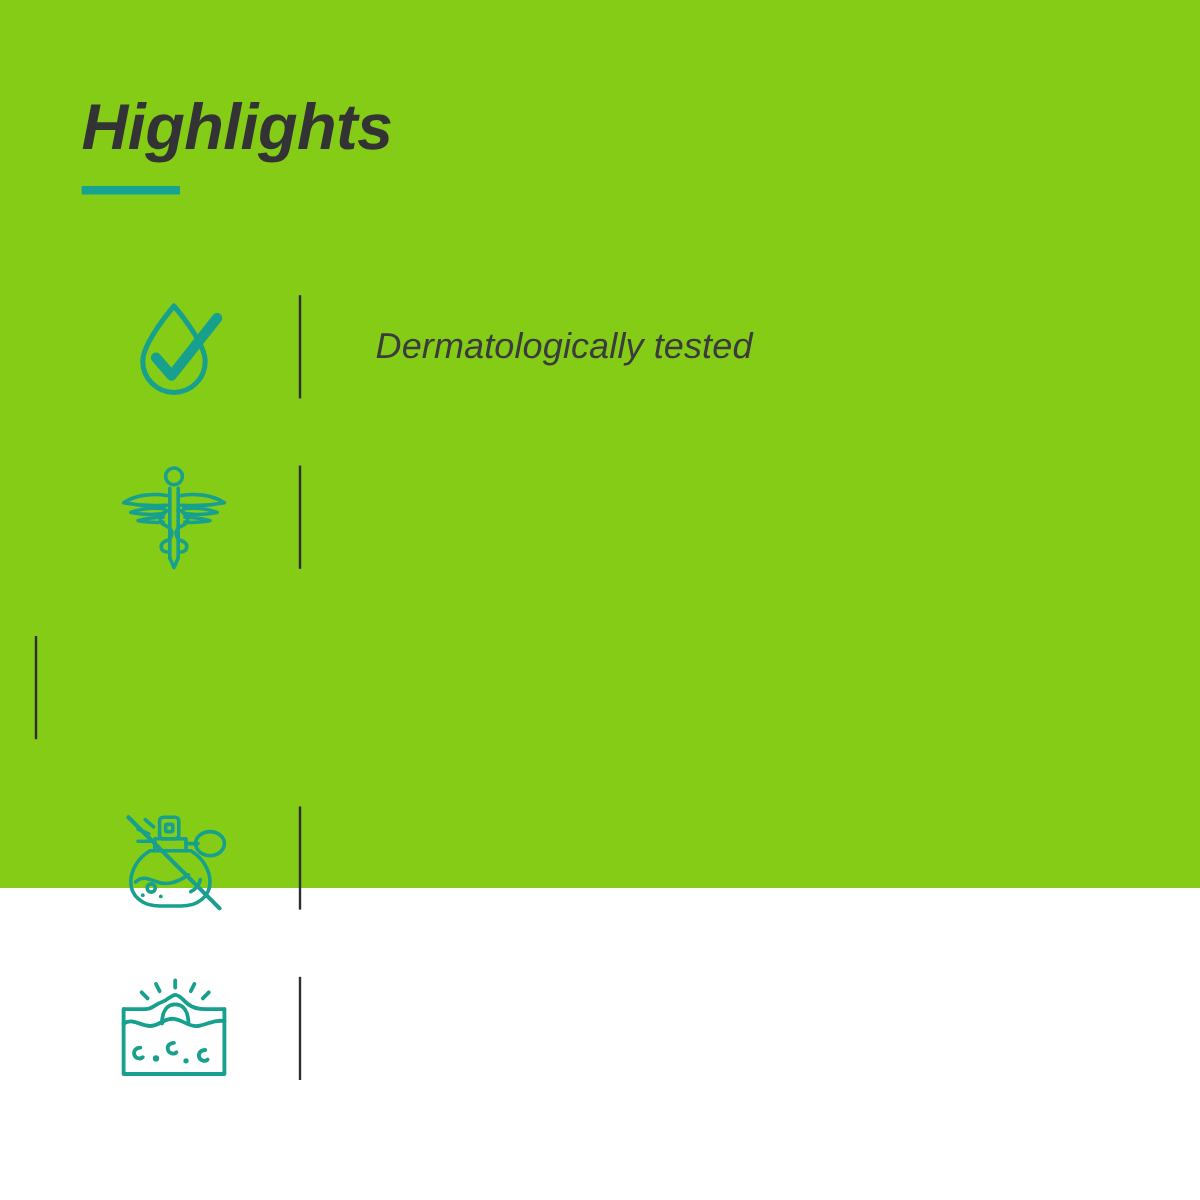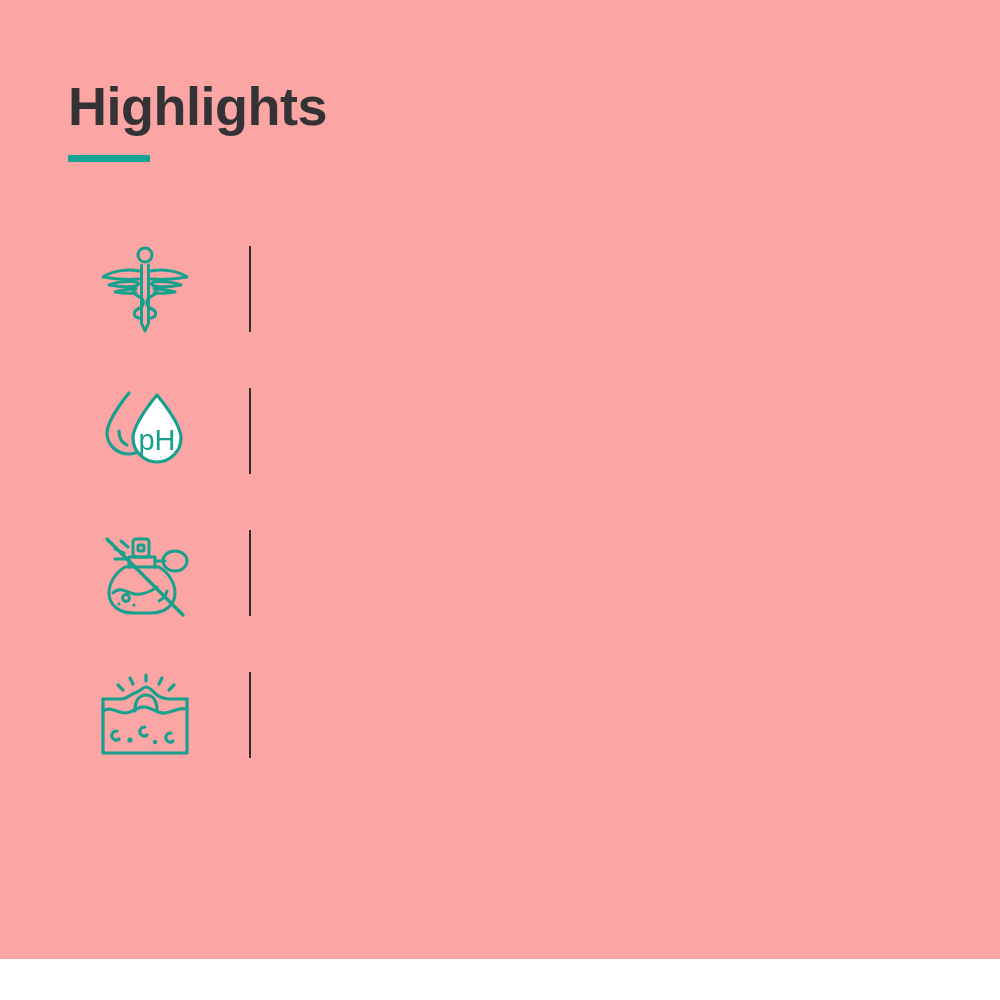--- a/index.html
+++ b/index.html
@@ -11,23 +11,24 @@
     width: 1000px;
     height: 1000px;
     font-family: "Liberation Sans", sans-serif;
     -webkit-font-smoothing: antialiased;
     overflow: hidden;
   }
 
   .page {
     position: relative;
     width: 1000px;
-    height: 959px;
-    background: #fca5a5;
+    height: 740px;
+    background: #84cc16;
     box-sizing: border-box;
+    font-style: italic;
   }
 
   
   .header {
     position: absolute;
     left: 68px;
     top: 78px;
   }
   .page-title {
     font-family: "Liberation Sans", sans-serif;
@@ -96,20 +97,32 @@
 
 <div class="page">
 
   <div class="header">
     <h1 class="page-title">Highlights</h1>
     <div class="accent-bar"></div>
   </div>
 
   <div class="highlights-list">
 
+    <div class="highlight-row">
+      <div class="icon-cell">
+        <svg width="96" height="96" viewBox="0 0 96 96" fill="none" stroke="#17a08d" stroke-width="4.2" stroke-linecap="round" stroke-linejoin="round">
+          <path d="M48 14 C48 14 74 44 74 60 C74 74.4 62.4 86 48 86 C33.6 86 22 74.4 22 60 C22 44 48 14 48 14 Z"></path>
+          <path d="M33 57 L46 72 L84 24" stroke-width="8.5"></path>
+        </svg>
+      </div>
+      <div class="row-divider"></div>
+      <div class="label-cell">
+        <div class="highlight-label">Dermatologically tested</div>
+      </div>
+    </div>
 
     <div class="highlight-row">
       <div class="icon-cell">
         <svg width="100" height="100" viewBox="0 0 100 100" fill="none" stroke="#17a08d" stroke-width="3" stroke-linecap="round" stroke-linejoin="round">
 
           <circle cx="50" cy="16" r="7"></circle>
 
           <path d="M46.5 26 L46.5 84 M53.5 26 L53.5 84"></path>
           <path d="M46.5 84 L50 92 L53.5 84"></path>
 
@@ -124,33 +137,20 @@
           <path d="M46.5 44 C38 46 36 54 43 57 C50 60 50 67 43 70"></path>
           <path d="M53.5 44 C62 46 64 54 57 57 C50 60 50 67 57 70"></path>
           <path d="M43 70 C38 72 38 78 44 79"></path>
           <path d="M57 70 C62 72 62 78 56 79"></path>
         </svg>
       </div>
       <div class="row-divider"></div>
     </div>
 
     <div class="highlight-row">
-      <div class="icon-cell">
-        <svg width="100" height="100" viewBox="0 0 100 100" fill="none" stroke="#17a08d" stroke-width="3.2" stroke-linecap="round" stroke-linejoin="round">
-
-          <path d="M34 12 C34 12 12 38 12 52 C12 64 22 73 34 73 C38.5 73 42.7 71.6 46 69.2"></path>
-          <path d="M24 50 C24 57 27 62 32 64"></path>
-
-          <path d="M62 14 C62 14 38 42 38 57 C38 70.3 48.7 81 62 81 C75.3 81 86 70.3 86 57 C86 42 62 14 62 14 Z" fill="#ffffff"></path>
-
-          <g stroke="none" fill="#17a08d">
-            <text x="62" y="69" font-family="'Liberation Sans', sans-serif" font-size="29" font-weight="400" text-anchor="middle">pH</text>
-          </g>
-        </svg>
-      </div>
       <div class="row-divider"></div>
     </div>
 
     <div class="highlight-row">
       <div class="icon-cell">
         <svg width="100" height="100" viewBox="0 0 100 100" fill="none" stroke="#17a08d" stroke-width="3" stroke-linecap="round" stroke-linejoin="round">
 
           <path d="M30 44 C20 50 14 60 14 70 C14 82 24 90 38 90 L56 90 C70 90 80 82 80 70 C80 60 74 50 64 44 Z"></path>
 
           <path d="M18 70 C24 64 30 68 36 70 C44 73 54 70 62 64"></path>

